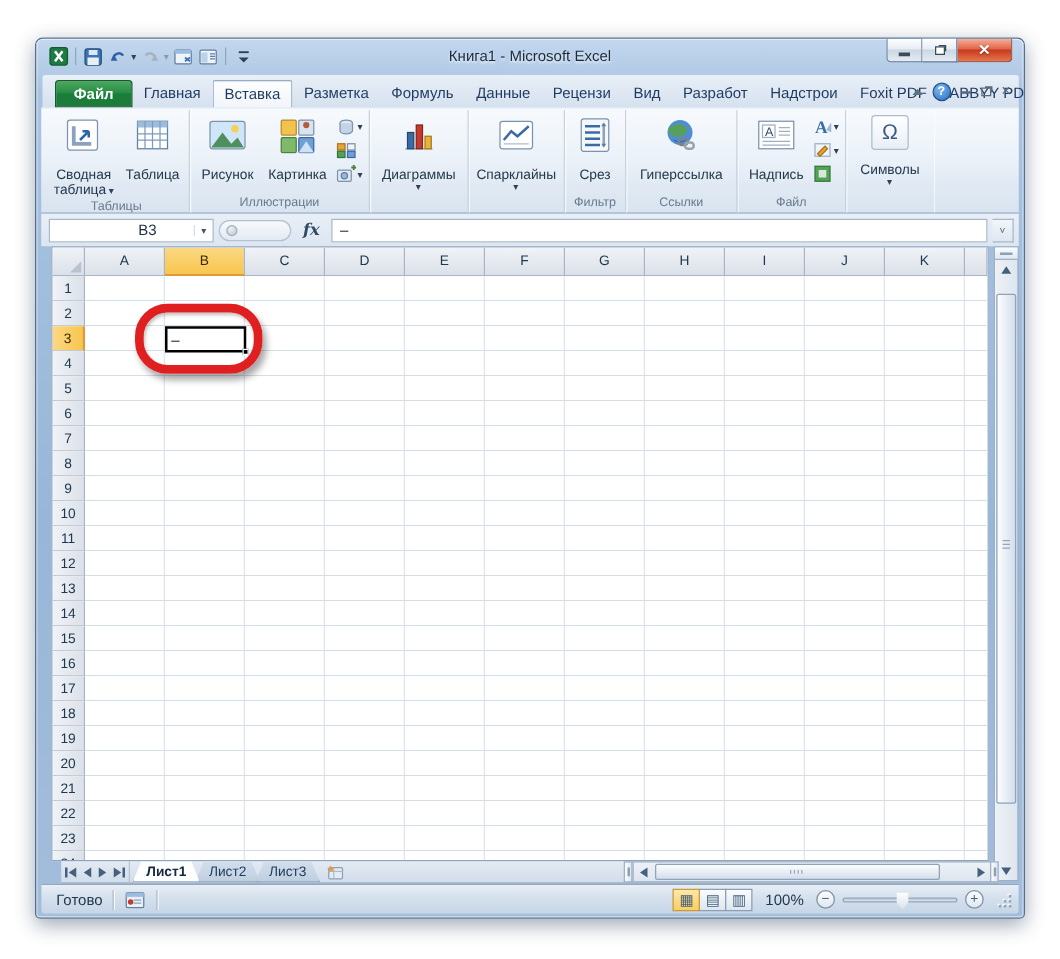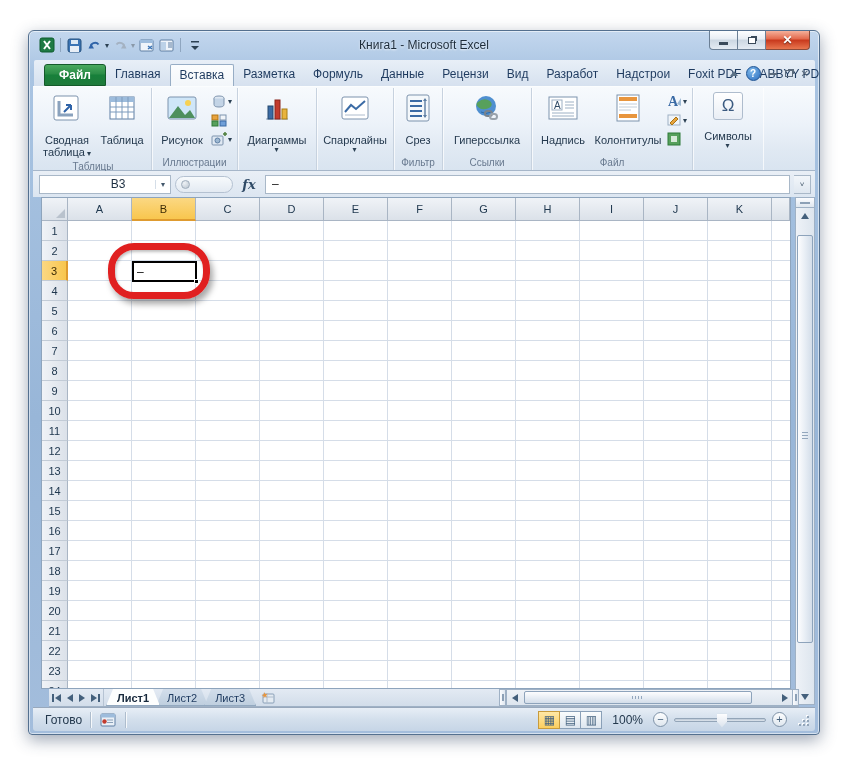--- a/index.html
+++ b/index.html
@@ -288,20 +288,33 @@
         <div class="bigbtn" style="width:54px">
           <span class="icon32">
             <svg width="32" height="30">
                 <rect x="2" y="4" width="28" height="22" rx="2" fill="#cfe6f8" stroke="#7d93ad"></rect>
                 <circle cx="22" cy="10" r="3" fill="#f7d154"></circle>
                 <path d="M3 25 L12 13 L19 22 L24 17 L29 25 Z" fill="#4d8f5d"></path>
               </svg>
           </span>
           <span class="cap">Рисунок</span>
         </div>
+        <div class="bigbtn" style="width:58px">
+          <span class="icon32">
+            <svg width="30" height="30">
+                <rect x="2" y="3" width="12" height="12" rx="1" fill="#f2c24e" stroke="#b98b2a"></rect>
+                <rect x="16" y="3" width="12" height="12" rx="1" fill="#d9e4ef" stroke="#7d93ad"></rect>
+                <circle cx="22" cy="7" r="2.5" fill="#b55a3c"></circle>
+                <rect x="2" y="17" width="12" height="12" rx="1" fill="#7fb96a" stroke="#4e7f3c"></rect>
+                <rect x="16" y="17" width="12" height="12" rx="1" fill="#6f9fd8" stroke="#3b6ba5"></rect>
+                <path d="M16 29 L22 20 L28 29 Z" fill="#cfe2f4"></path>
+              </svg>
+          </span>
+          <span class="cap">Картинка</span>
+        </div>
         <div class="smallstack">
           <div class="smallbtn">
             <svg width="16" height="15">
                 <ellipse cx="8" cy="4.5" rx="5" ry="2.5" fill="#dfe8f2" stroke="#7d93ad"></ellipse>
                 <path d="M3 4.5 v6 a5 2.5 0 0 0 10 0 v-6" fill="#c3d4e6" stroke="#7d93ad"></path>
               </svg>
             <span class="dd">▾</span>
           </div>
           <div class="smallbtn">
             <svg width="16" height="15">
@@ -399,31 +412,20 @@
         <div class="bigbtn" style="width:56px">
           <span class="icon32">
             <svg width="32" height="28">
                 <rect x="2" y="3" width="28" height="22" fill="#fff" stroke="#7d93ad"></rect>
                 <rect x="5" y="6" width="10" height="10" fill="#fff" stroke="#9db0c4"></rect>
                 <text x="7" y="14.5" font-size="10" fill="#2f4a66" font-family="Liberation Sans, sans-serif">A</text>
                 <path d="M18 8 h9 M18 11 h9 M18 14 h9 M5 19 h22 M5 22 h22" stroke="#9db0c4"></path>
               </svg>
           </span>
           <span class="cap">Надпись</span>
-        </div>
-        <div class="bigbtn" style="width:74px">
-          <span class="icon32">
-            <svg width="26" height="30">
-                <rect x="2" y="2" width="22" height="26" fill="#fff" stroke="#7d93ad"></rect>
-                <rect x="4" y="4" width="18" height="4" fill="#e8953d"></rect>
-                <path d="M4 11 h18 M4 14 h18 M4 17 h12" stroke="#c2cedb"></path>
-                <rect x="4" y="21" width="18" height="4" fill="#e8953d"></rect>
-              </svg>
-          </span>
-          <span class="cap">Колонтитулы</span>
         </div>
         <div class="smallstack">
           <div class="smallbtn">
             <svg width="15" height="14">
                 <text x="1" y="12" font-size="14" font-weight="bold" fill="#3b6ba5" font-family="Liberation Serif, serif">A</text>
                 <path d="M10 10 l4 -6 l0 8 Z" fill="#9db8d2"></path>
               </svg>
             <span class="dd">▾</span>
           </div>
           <div class="smallbtn">

